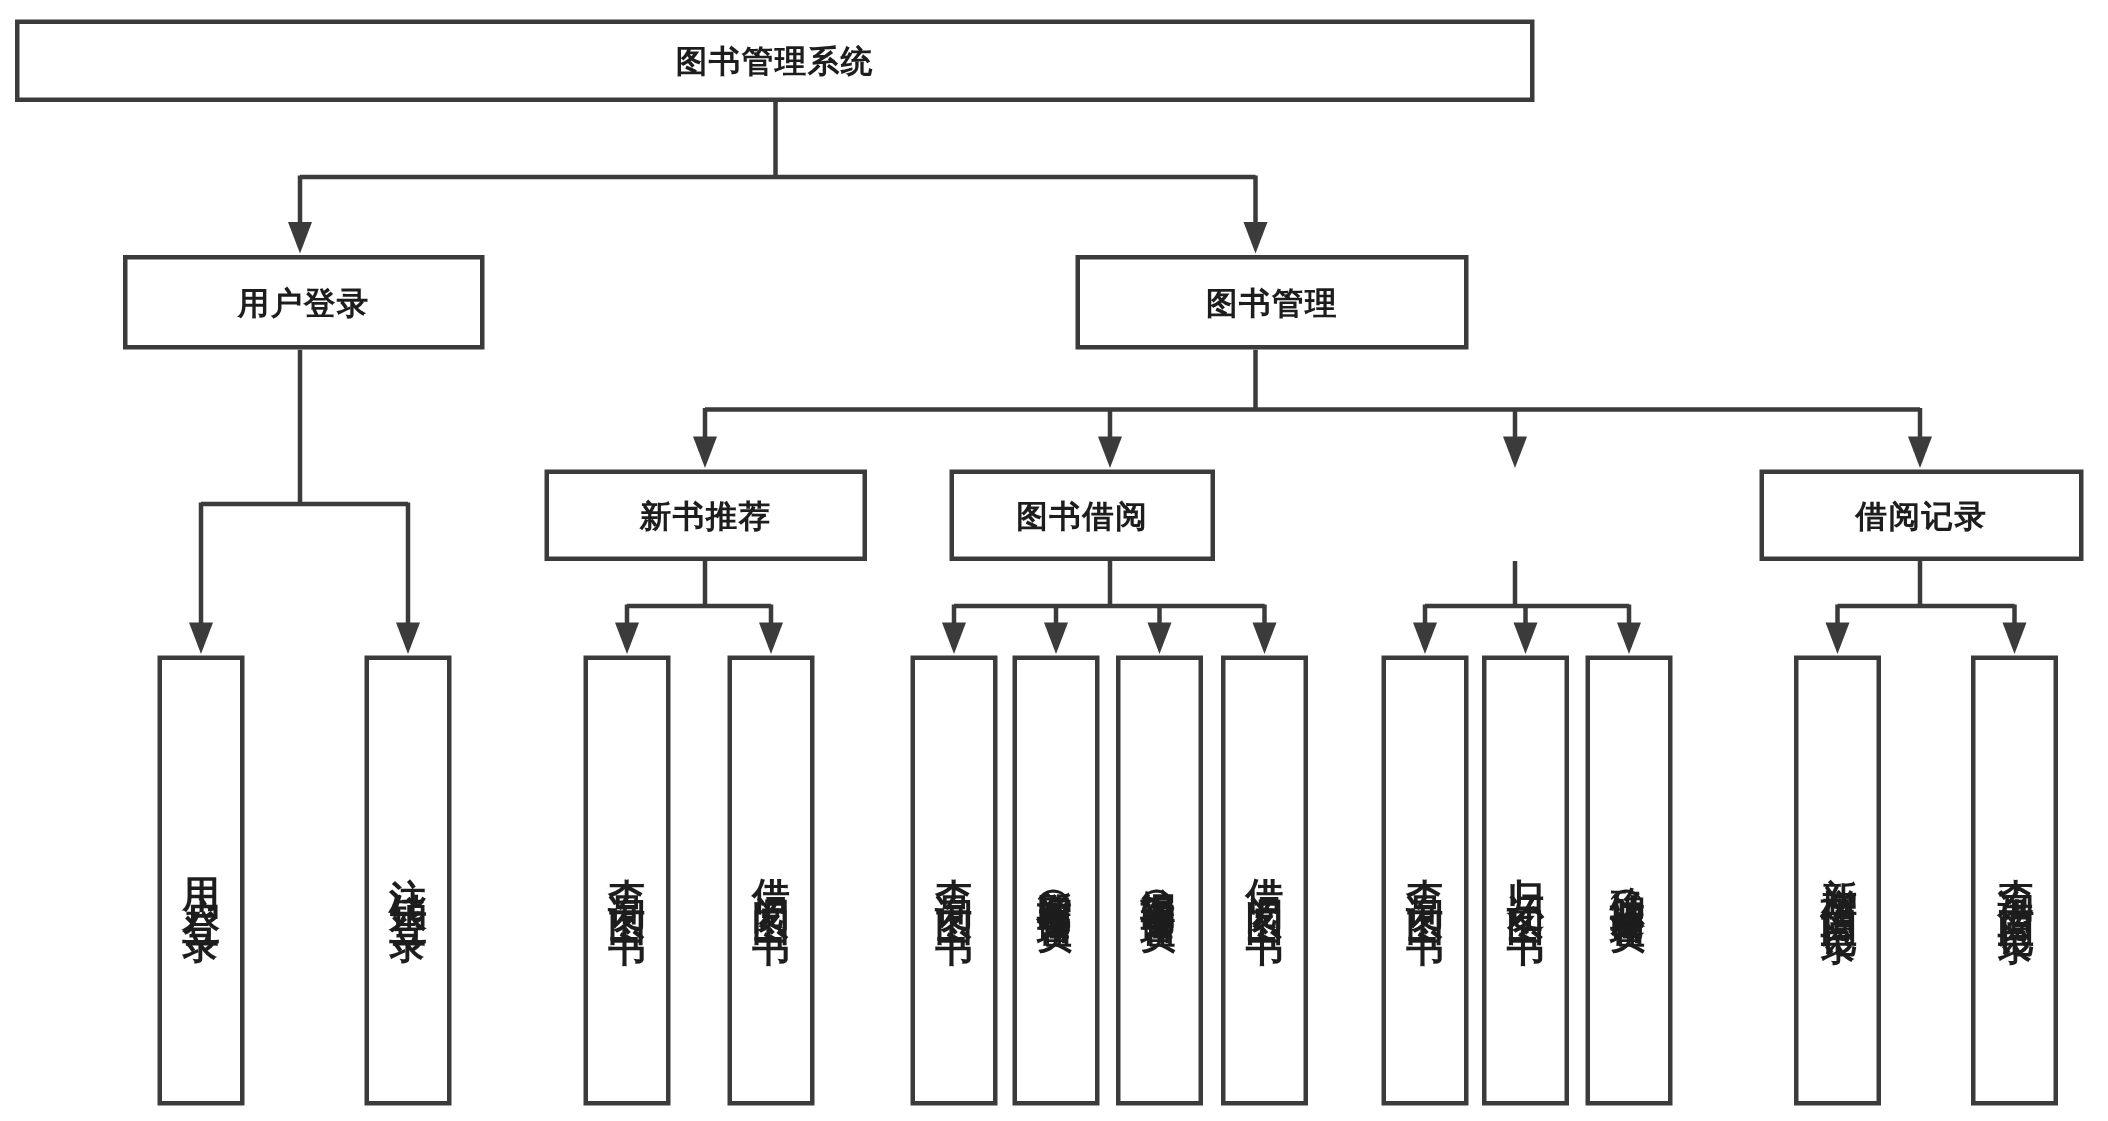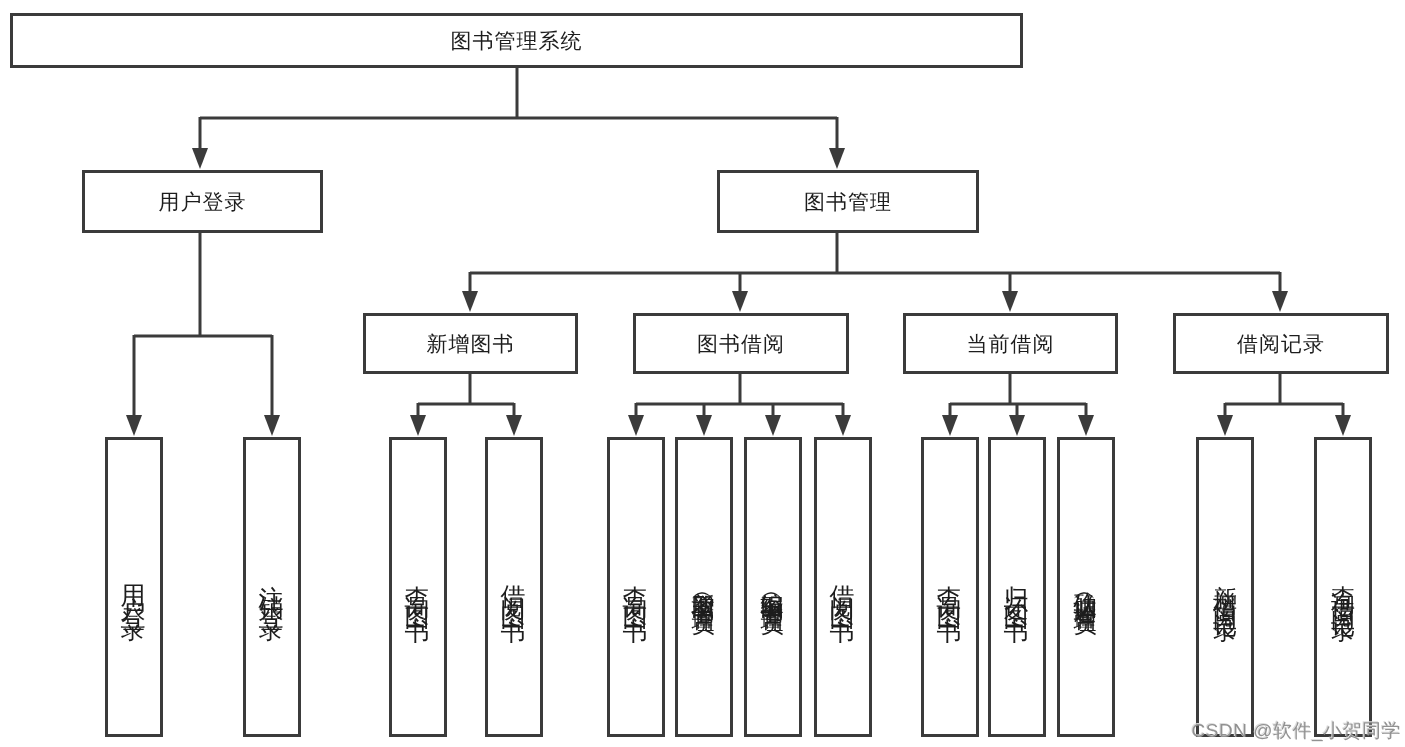--- a/index.html
+++ b/index.html
@@ -10,20 +10,21 @@
   }
   * { margin: 0; padding: 0; box-sizing: border-box; }
   html, body { background: var(--background); }
   body { font-family: "Liberation Sans", "DejaVu Sans", sans-serif; color: var(--text); }
   .canvas {
     position: relative;
     width: 1405px;
     height: 747px;
     background: var(--background);
     overflow: hidden;
+    font-weight: bold;
   }
   .connector-layer {
     position: absolute;
     left: 0; top: 0;
     width: 1405px; height: 747px;
     color: var(--line);
     pointer-events: none;
   }
   .node {
     position: absolute;
@@ -155,27 +156,24 @@
   </div>
 
   <div class="node" style="left:82px; top:170px; width:241px; height:63px;">
     <span>用户登录</span>
   </div>
   <div class="node" style="left:717px; top:170px; width:262px; height:63px;">
     <span>图书管理</span>
   </div>
 
   <div class="node" style="left:363px; top:313px; width:215px; height:61px;">
-    <span>新增图书</span>
-  </div>
-  <div class="node" style="left:633px; top:313px; width:216px; height:61px;">
+    <span>新书推荐</span>
+  </div>
+  <div class="node" style="left:633px; top:313px; width:177px; height:61px;">
     <span>图书借阅</span>
-  </div>
-  <div class="node" style="left:903px; top:313px; width:215px; height:61px;">
-    <span>当前借阅</span>
   </div>
   <div class="node" style="left:1173px; top:313px; width:216px; height:61px;">
     <span>借阅记录</span>
   </div>
 
   <div class="leaf v4" style="left:105px;">
     <span>用户登录</span>
   </div>
   <div class="leaf v4" style="left:243px;">
     <span>注销登录</span>
@@ -211,15 +209,14 @@
     <span>确认归还（管理员）</span>
   </div>
 
   <div class="leaf v6" style="left:1196px;">
     <span>新增借阅记录</span>
   </div>
   <div class="leaf v6" style="left:1314px;">
     <span>查询借阅记录</span>
   </div>
 
-  <div class="watermark">CSDN @软件_小贺同学</div>
 
 </div>
 
 </body></html>

